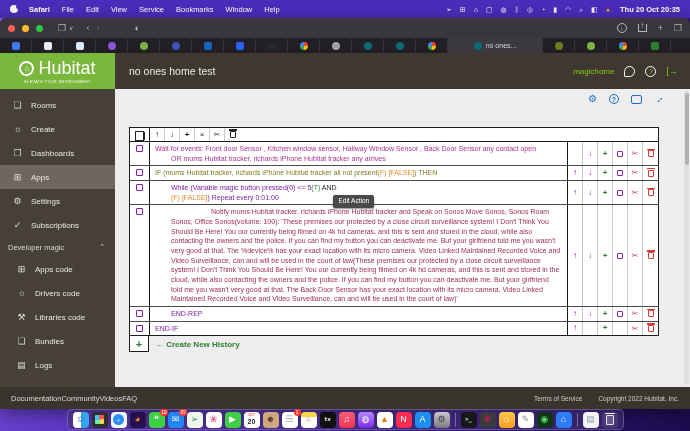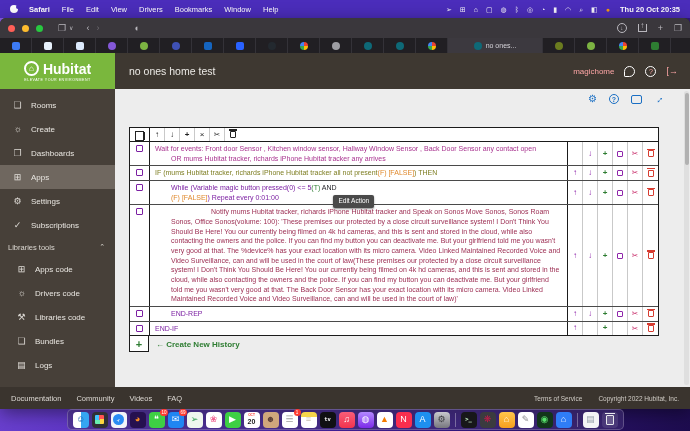--- a/index.html
+++ b/index.html
@@ -42,24 +42,24 @@
   .fav.square{border-radius:2px}
   .fav.google{background:conic-gradient(#ea4335 0 25%,#fbbc05 0 50%,#34a853 0 75%,#4285f4 0)!important;border-radius:50%}
   .tab.active{width:95px;background:#3c393f;gap:4px;color:#d6d4da;font-size:7px;white-space:nowrap}
 
   
   .page{height:356px;display:flex;flex-direction:column}
   .page-header{height:36px;background:#3e3831;display:flex;align-items:stretch;flex:none}
   .logo{width:115px;background:#7ab73d;display:flex;flex-direction:column;align-items:center;justify-content:center;color:#fff;flex:none}
   .logo-row{display:flex;align-items:center;gap:4px}
   .logo-mark{width:15px;height:15px;border:2px solid #fff;border-radius:50%;display:flex;align-items:center;justify-content:center;font-size:8px;line-height:1}
-  .logo-text{font-size:14px;font-weight:bold}
+  .logo-text{font-size:18px;font-weight:normal}
   .logo-tag{font-size:3.6px;letter-spacing:.5px;margin-top:1px}
   .page-title{color:#eceae6;font-size:10.5px;align-self:center;margin-left:14px}
-  .hdr-right{margin-left:auto;display:flex;align-items:center;gap:10px;margin-right:12px;color:#fca5a5}
+  .hdr-right{margin-left:auto;display:flex;align-items:center;gap:10px;margin-right:12px;color:#84cc16}
   .user{font-size:8px}
   .hicon{width:11px;height:11px;border:1px solid #fff;border-radius:50%;display:flex;align-items:center;justify-content:center;font-size:7px;line-height:1}
   .hicon.bubble{border-radius:50% 50% 50% 10%}
   .hicon.exit{border:none;width:auto;font-size:9px}
 
   .page-body{display:flex;height:298px;flex:none}
   .sidebar{width:115px;background:#474039;color:#e9e6e1;padding-top:4px;flex:none}
   .side-item{display:flex;align-items:center;gap:8px;height:24px;padding-left:12px;font-size:8px}
   .side-item.active{background:#6f675f}
   .side-ico{width:11px;font-size:9px;text-align:center;opacity:.92;flex:none}
@@ -104,21 +104,21 @@
   .hdr .trash-ico{border-color:#222}.hdr .trash-ico::before{background:#222}
   .tooltip{position:absolute;left:44%;top:14px;background:#4a4a4a;color:#fff;font-size:6.5px;padding:2px 5px;border-radius:2px;box-shadow:0 1px 2px rgba(0,0,0,.45);white-space:nowrap;z-index:3}
   .create-row{display:flex;align-items:center;height:16px}
   .cr-plus{width:20px;height:16px;border:1.5px solid #1b1b1b;border-top:none;display:flex;align-items:center;justify-content:center;color:#2e7d32;font-weight:bold;font-size:11px;background:#fff}
   .cr-label{color:#2e7d32;font-weight:bold;font-size:8px;margin-left:7px}
   .note{margin-top:13px;font-size:7.5px;color:#1d1d1d}
   .scroll{position:absolute;right:1px;top:2px;bottom:2px;width:5px;background:#dfdfdf;border-radius:3px}
   .thumb{position:absolute;top:2px;left:.5px;width:4px;height:72px;background:#b1b1b1;border-radius:2px}
 
   .page-footer{height:22px;background:#3a342e;display:flex;align-items:center;padding:0 11px;color:#ddd9d4;flex:none}
-  .flinks{display:flex;gap:15px;font-size:7.5px}
+  .flinks{display:flex;font-size:7.5px}
   .fright{margin-left:auto;display:flex;gap:16px;font-size:6.5px;color:#cfcbc5}
 
   
   .dock-area{position:absolute;left:0;bottom:1px;width:690px;height:22px;display:flex;justify-content:center;align-items:flex-end}
   .dock{height:21px;background:rgba(68,48,118,.58);border:1px solid rgba(255,255,255,.22);border-radius:5px;display:flex;align-items:center;gap:3px;padding:0 5px}
   .dock-icon{width:16px;height:16px;border-radius:4px;position:relative;display:flex;align-items:center;justify-content:center;flex:none;overflow:visible}
   .dock-glyph{font-size:9px;line-height:1}
   .dock-glyph.small{font-size:5.5px;font-weight:bold;font-family:"DejaVu Sans Mono",monospace}
   .badge{position:absolute;top:-3px;right:-3px;background:#ff3b30;color:#fff;font-size:4.5px;min-width:7px;height:7px;border-radius:4px;display:flex;align-items:center;justify-content:center;padding:0 1px;z-index:2}
   .dock-divider{width:1px;height:14px;background:rgba(255,255,255,.32);margin:0 2px;flex:none}
@@ -133,21 +133,21 @@
 </head>
 <body>
 
 <div class="menubar">
   <span class="apple"></span>
   <div class="menu-items" id="menu-items">
       <span class="menu-item bold">Safari</span>
       <span class="menu-item">File</span>
       <span class="menu-item">Edit</span>
       <span class="menu-item">View</span>
-      <span class="menu-item">Drivers</span>
+      <span class="menu-item">Service</span>
       <span class="menu-item">Bookmarks</span>
       <span class="menu-item">Window</span>
       <span class="menu-item">Help</span>
     </div>
   <div class="mb-right">
     <span id="status-icons" style="display:flex;gap:8px;align-items:center">
         <span class="status-icon">➢</span>
         <span class="status-icon">⊞</span>
         <span class="status-icon">⌂</span>
         <span class="status-icon">▢</span>
@@ -284,21 +284,21 @@
           </div>
           <div class="side-item">
             <span class="side-ico">⚙</span>
             <span>Settings</span>
           </div>
           <div class="side-item">
             <span class="side-ico">✓</span>
             <span>Subscriptions</span>
           </div>
           <div class="dev-head">
-            <span>Libraries tools</span>
+            <span>Developer magic</span>
             <span class="dchev">⌃</span>
           </div>
           <div class="side-item dev">
             <span class="side-ico">⊞</span>
             <span>Apps code</span>
           </div>
           <div class="side-item dev">
             <span class="side-ico">☼</span>
             <span>Drivers code</span>
           </div>

